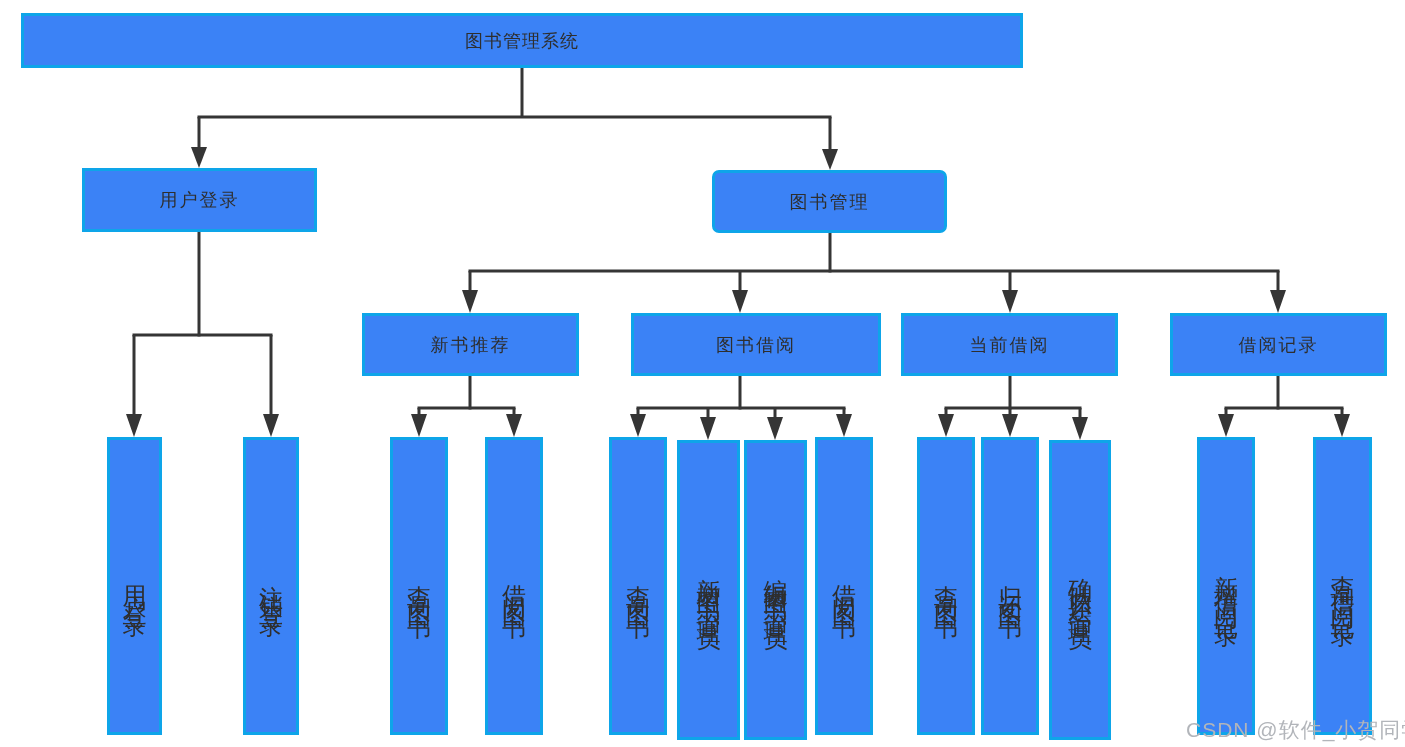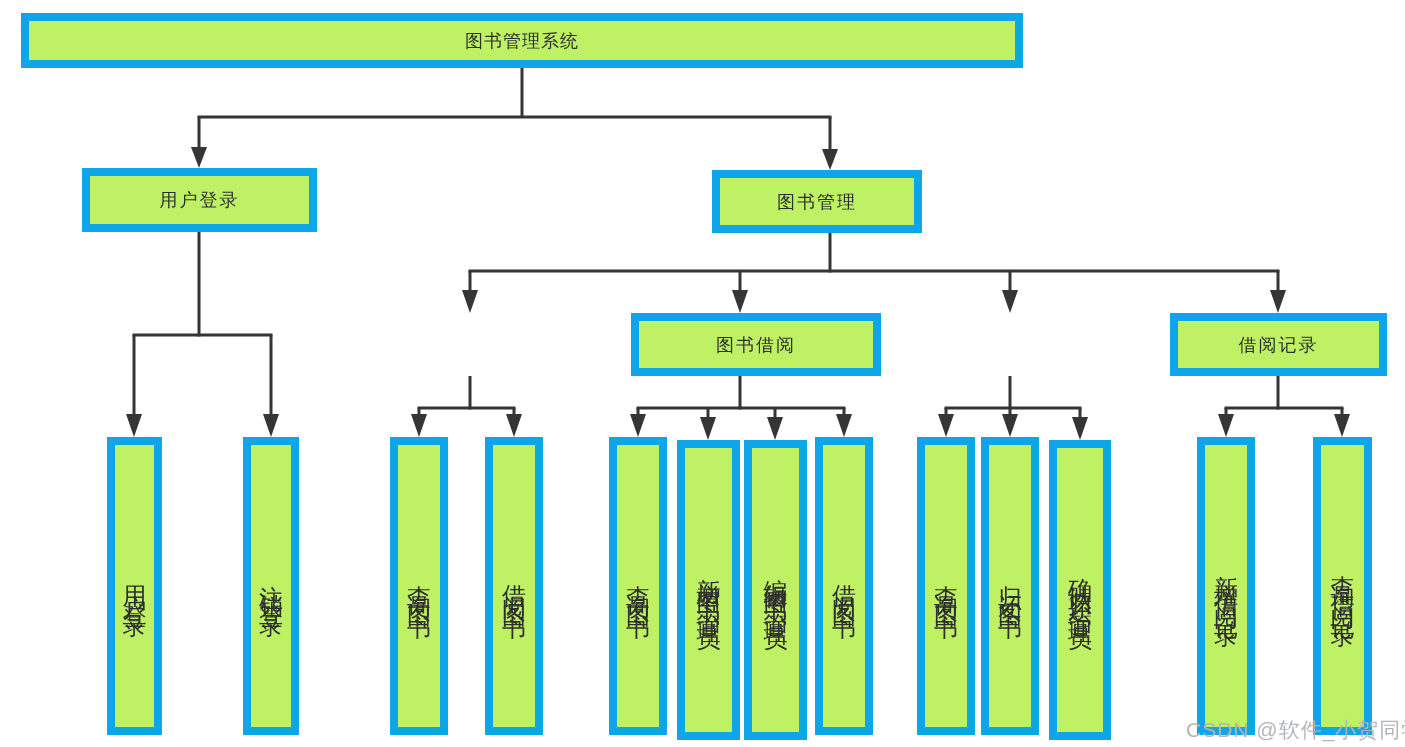--- a/index.html
+++ b/index.html
@@ -7,22 +7,22 @@
     position:relative;
     width:1405px; height:747px;
     background:#ffffff;
     font-family:"Liberation Sans","DejaVu Sans",sans-serif;
     overflow:hidden;
   }
   svg.connectors { position:absolute; left:0; top:0; }
   .node {
     position:absolute;
     box-sizing:border-box;
-    border:8px solid #0ea5e9;
-    background:#bef264;
+    border:3px solid #0ea5e9;
+    background:#3b82f6;
     display:flex; align-items:center; justify-content:center;
     color:#2e2e2e;
   }
   .hnode span { font-size:18px; letter-spacing:2px; white-space:nowrap; }
   .root span { font-size:18px; letter-spacing:1px; }
   .vnode span {
     writing-mode:vertical-rl;
     text-orientation:mixed;
     font-size:24px;
     letter-spacing:10px;
@@ -119,26 +119,32 @@
     </g>
   </svg>
 
   <div class="node hnode root" style="left:21px; top:13px; width:1002px; height:55px;">
     <span>图书管理系统</span>
   </div>
 
   <div class="node hnode" style="left:82px; top:168px; width:235px; height:64px;">
     <span>用户登录</span>
   </div>
-  <div class="node hnode" style="left:712px; top:170px; width:210px; height:63px;">
+  <div class="node hnode" style="left:712px; top:170px; width:235px; height:63px;border-radius:7px;">
     <span>图书管理</span>
   </div>
 
+  <div class="node hnode" style="left:362px; top:313px; width:217px; height:63px;">
+    <span>新书推荐</span>
+  </div>
   <div class="node hnode" style="left:631px; top:313px; width:250px; height:63px;">
     <span>图书借阅</span>
+  </div>
+  <div class="node hnode" style="left:901px; top:313px; width:217px; height:63px;">
+    <span>当前借阅</span>
   </div>
   <div class="node hnode" style="left:1170px; top:313px; width:217px; height:63px;">
     <span>借阅记录</span>
   </div>
 
   <div class="node vnode" style="left:107px; top:437px; width:55px; height:298px;">
     <span>用户登录</span>
   </div>
   <div class="node vnode" style="left:243px; top:437px; width:56px; height:298px;">
     <span>注销登录</span>

